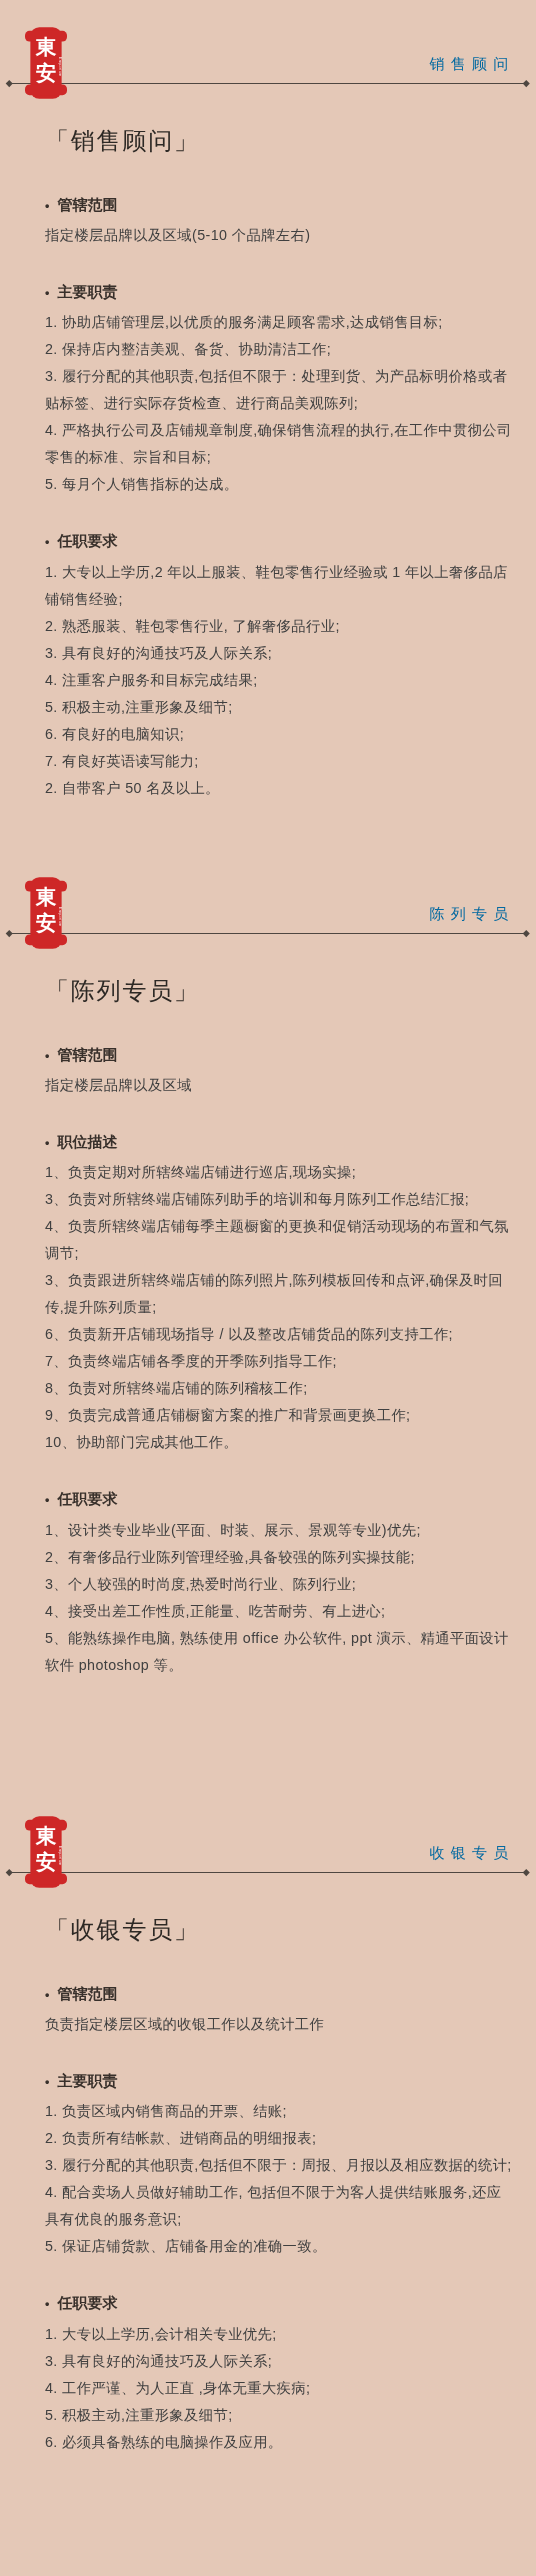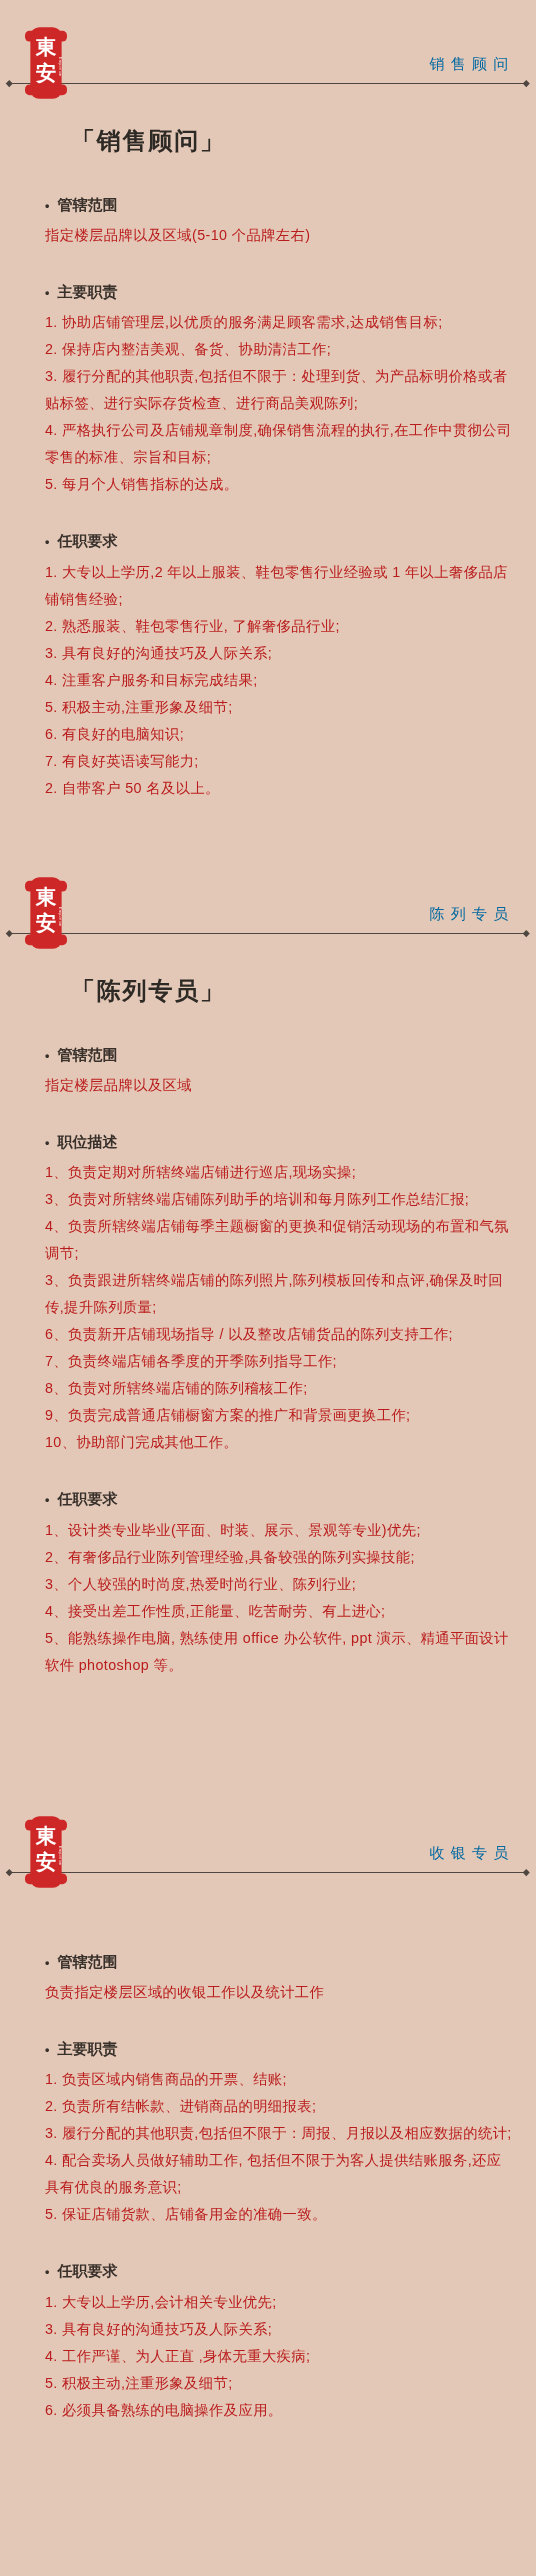--- a/index.html
+++ b/index.html
@@ -37,30 +37,30 @@
     position:absolute;left:0;top:7.2px;width:42px;text-align:center;
     color:#ffffff;font-weight:bold;font-size:20.6px;line-height:26px;
   }
   .logo-sub{
     position:absolute;right:6.3px;top:30px;color:#ffffff;font-size:3.6px;
     writing-mode:vertical-rl;letter-spacing:0.4px;line-height:3.6px;
   }
   
   .content{padding:125px 22.4px 0 45px;}
   .job-title{
-    font-size:24px;font-weight:700;color:#2d2925;letter-spacing:1.8px;margin-left:26px;
+    font-size:24px;font-weight:400;color:#2d2925;letter-spacing:1.8px;
   }
   .block{margin-top:34px;}
   .block-heading{
     font-size:15px;font-weight:bold;color:#38302b;margin-bottom:7.2px;
     display:flex;align-items:center;
   }
   .bullet{font-size:12.5px;margin-right:8px;color:#38302b;}
   .line{
-    font-size:14.3px;line-height:27px;color:#b91c1c;letter-spacing:0.4px;
+    font-size:14.3px;line-height:27px;color:#404040;letter-spacing:0.4px;
   }
   .first-block{margin-top:39px;}
 </style>
 </head>
 <body>
 
 <main id="poster">
   <section class="section">
     <div class="logo">
       <svg width="42" height="72" viewBox="0 0 47 80">
@@ -201,20 +201,21 @@
       </svg>
       <div class="logo-chars">
         <div>東</div>
         <div>安</div>
       </div>
       <div class="logo-sub">Emporium</div>
     </div>
     <div class="header-line"></div>
     <div class="header-label">收银专员</div>
     <div class="content">
+      <div class="job-title">「收银专员」</div>
       <div>
   <div class="block first-block">
     <div class="block-heading">
       <span class="bullet">•</span>
       <span>管辖范围</span>
     </div>
     <div>
               <div class="line">负责指定楼层区域的收银工作以及统计工作</div>
             </div>
   </div>

